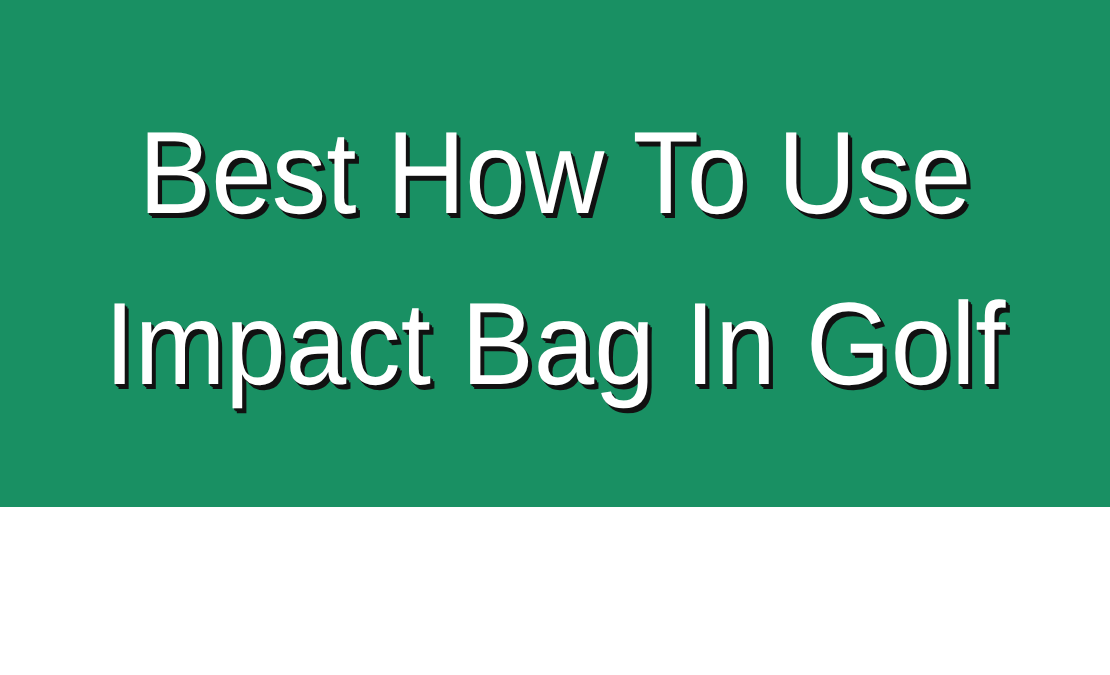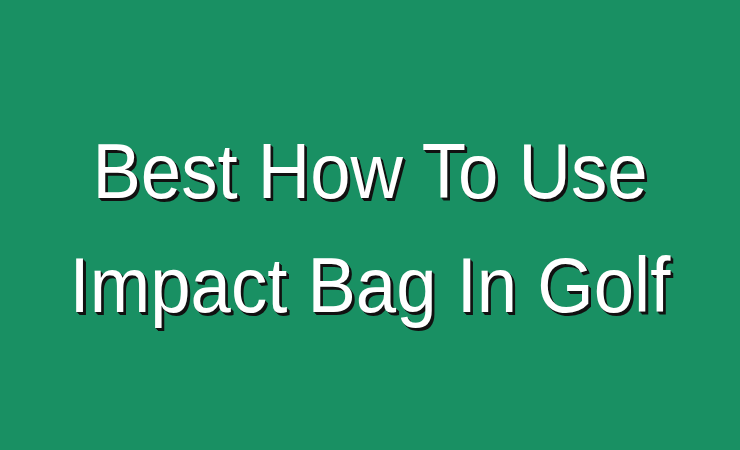--- a/index.html
+++ b/index.html
@@ -11,21 +11,21 @@
     width: 740px;
     height: 450px;
     overflow: hidden;
     font-family: "Liberation Sans", sans-serif;
   }
 
   #title-card {
     position: relative;
     box-sizing: border-box;
     width: 740px;
-    height: 450px;
+    height: 338px;
     background: #199063;
     display: flex;
     flex-direction: column;
     align-items: center;
     justify-content: center;
     overflow: hidden;
   }
 
   #title-block {
     display: flex;

